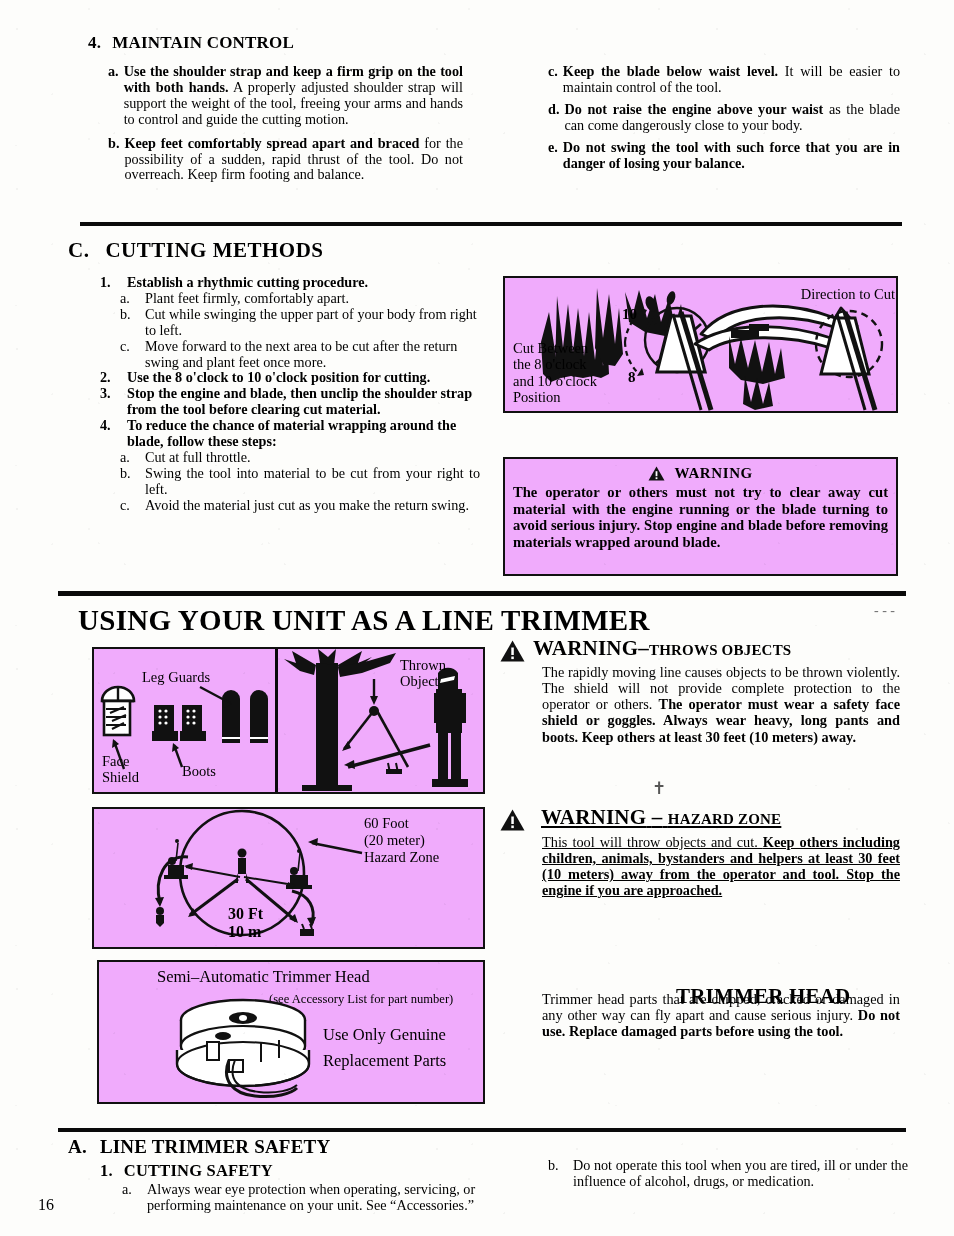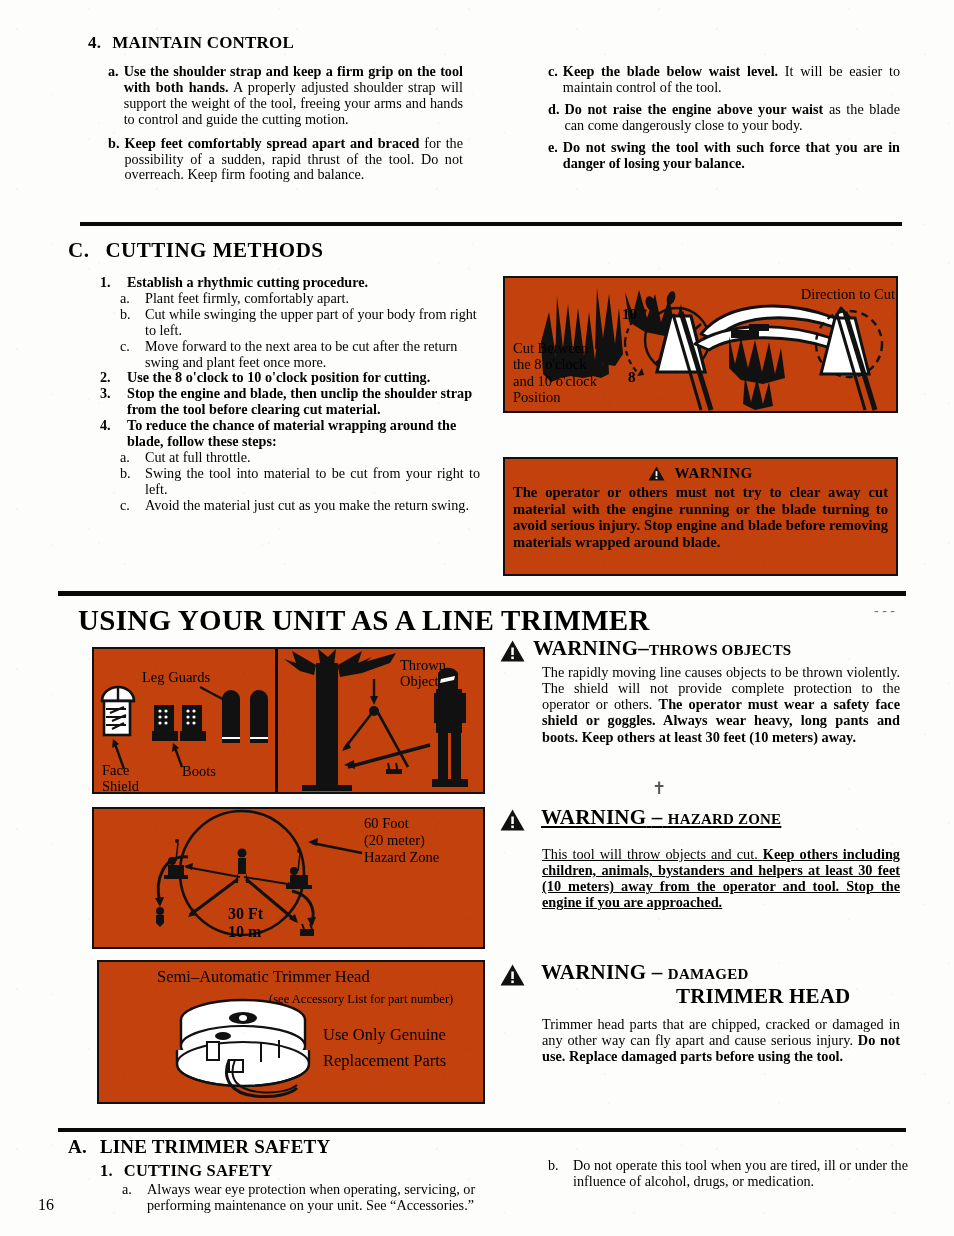--- a/index.html
+++ b/index.html
@@ -76,21 +76,21 @@
     padding-right: 5px;
     white-space: nowrap;
   }
   .li > .mk.lt { font-weight: normal; }
   .li > .tx { flex: 1 1 auto; }
 
   
   .box {
     position: absolute;
     border: 2.5px solid #111;
-    background: #c2410c;
+    background: #f0abfc;
     box-sizing: border-box;
   }
 
   
   .tri {
     position: relative;
     display: inline-block;
     vertical-align: -3px;
   }
   .tri svg { display: block; }
@@ -361,21 +361,21 @@
       </g>
 
       <path d="M106 38 L136 54" stroke="#111" stroke-width="2.4" fill="none"></path>
       <path d="M138 55 l-10 -4 l2 8 z" fill="#111"></path>
       <path d="M30 120 L20 92" stroke="#111" stroke-width="2.4" fill="none"></path>
       <path d="M19 90 l-1 9 l7 -4 z" fill="#111"></path>
       <path d="M88 118 L80 96" stroke="#111" stroke-width="2.4" fill="none"></path>
       <path d="M79 94 l-1 9 l7 -4 z" fill="#111"></path>
     </svg>
     <div class="abs dlabel" style="left:48px; top:20px;">Leg Guards</div>
-    <div class="abs dlabel" style="left:8px; top:114px; white-space:pre-line; line-height:1.1;">Face
+    <div class="abs dlabel" style="left:8px; top:105px; white-space:pre-line; line-height:1.1;">Face
 Shield</div>
     <div class="abs dlabel" style="left:88px; top:114px;">Boots</div>
 
     <svg width="205" height="143" viewBox="0 0 205 143" style="position:absolute;left:184px;top:0;">
 
       <g fill="#111">
         <path d="M38 14 h22 v122 h-22 z"></path>
         <path d="M24 136 h50 v6 h-50 z"></path>
         <path d="M38 16 L14 2 L18 14 L6 10 L22 22 L36 26 Z"></path>
         <path d="M60 16 L84 2 L80 14 L94 8 L76 22 L62 26 Z"></path>
@@ -529,40 +529,26 @@
           <rect x="11.3" y="7.5" width="2.5" height="7.5" fill="#fff"></rect>
           <rect x="11.3" y="16.5" width="2.5" height="2.6" fill="#fff"></rect>
         </svg>
       </span>
       <span class="warn-title" style="margin-left:8px;">
         <span>WARNING</span>
         <span>–</span>
         <span class="small">HAZARD ZONE</span>
       </span>
     </div>
-    <div class="warn-body" style="margin-top:15px;">
+    <div class="warn-body" style="margin-top:3px;">
       <span>This tool will throw objects and cut. </span><span class="b">Keep others including children, animals, bystanders and helpers at least 30 feet (10 meters) away from the operator and tool. Stop the engine if you are approached.</span>
     </div>
   </div>
 
   <div class="abs" style="left:500px; top:961px; width:400px;">
-    <div class="warn-head">
-      <span class="tri" style="margin-top:3px;">
-        <svg width="25" height="22" viewBox="0 0 25 22">
-          <polygon points="12.5,0.5 24.5,21.5 0.5,21.5" fill="#111"></polygon>
-          <rect x="11.3" y="7.5" width="2.5" height="7.5" fill="#fff"></rect>
-          <rect x="11.3" y="16.5" width="2.5" height="2.6" fill="#fff"></rect>
-        </svg>
-      </span>
-      <span class="warn-title" style="margin-left:8px;">
-        <span>WARNING</span>
-        <span>–</span>
-        <span class="small">DAMAGED</span>
-      </span>
-    </div>
     <div class="abs warn-title small" style="left:176px; top:24px;">TRIMMER HEAD</div>
     <div class="warn-body" style="margin-top:30px;">
       <span>Trimmer head parts that are chipped, cracked or damaged in any other way can fly apart and cause serious injury. </span><span class="b">Do not use. Replace damaged parts before using the tool.</span>
     </div>
   </div>
 
   <div class="rule" style="left:58px; top:1128px; width:848px; height:4px;"></div>
 
   <div class="abs" style="left:68px; top:1136px;">
     <span class="h-sub" style="font-size:19px;">A.</span>

